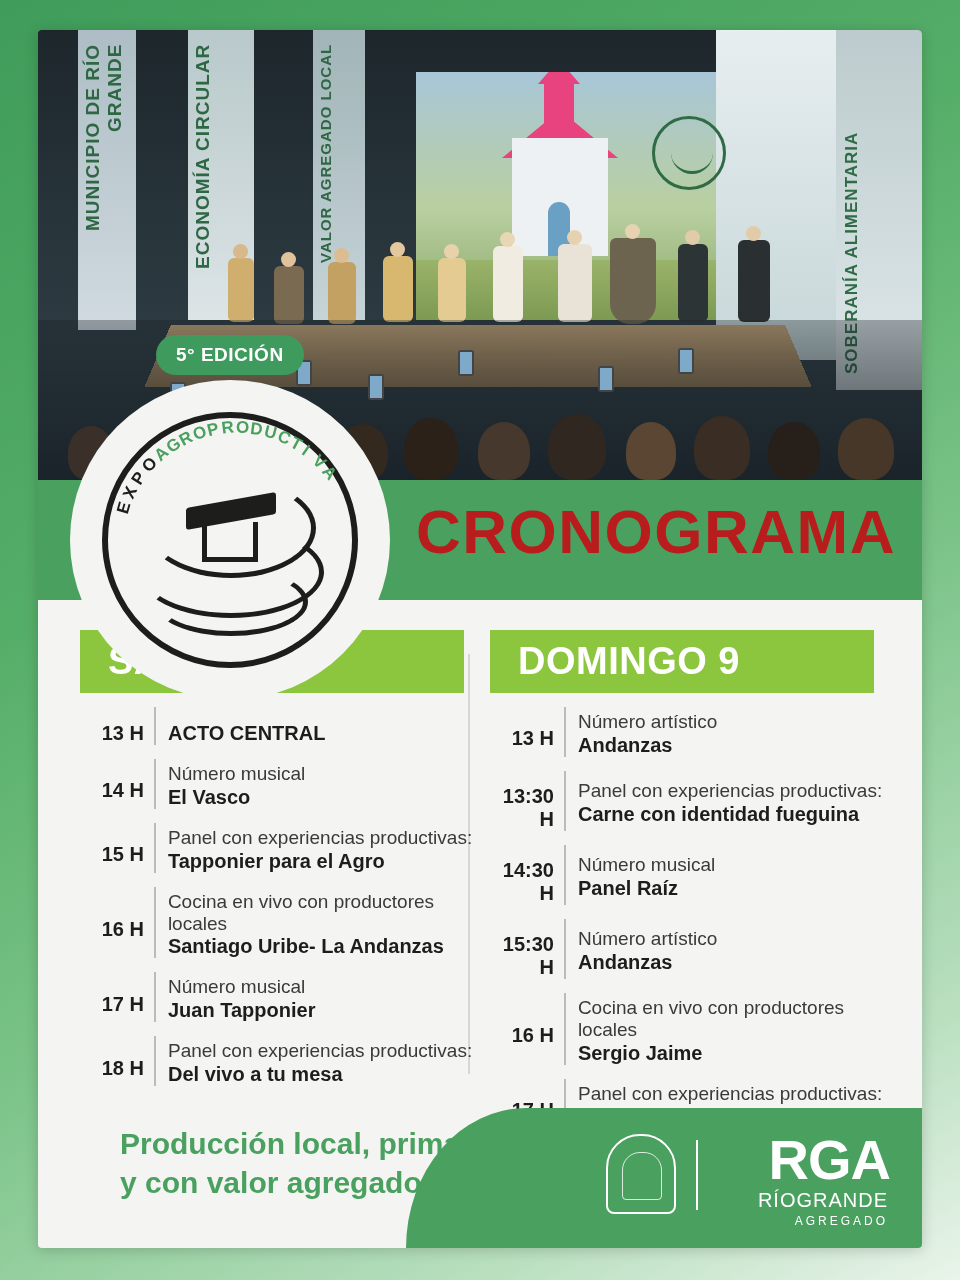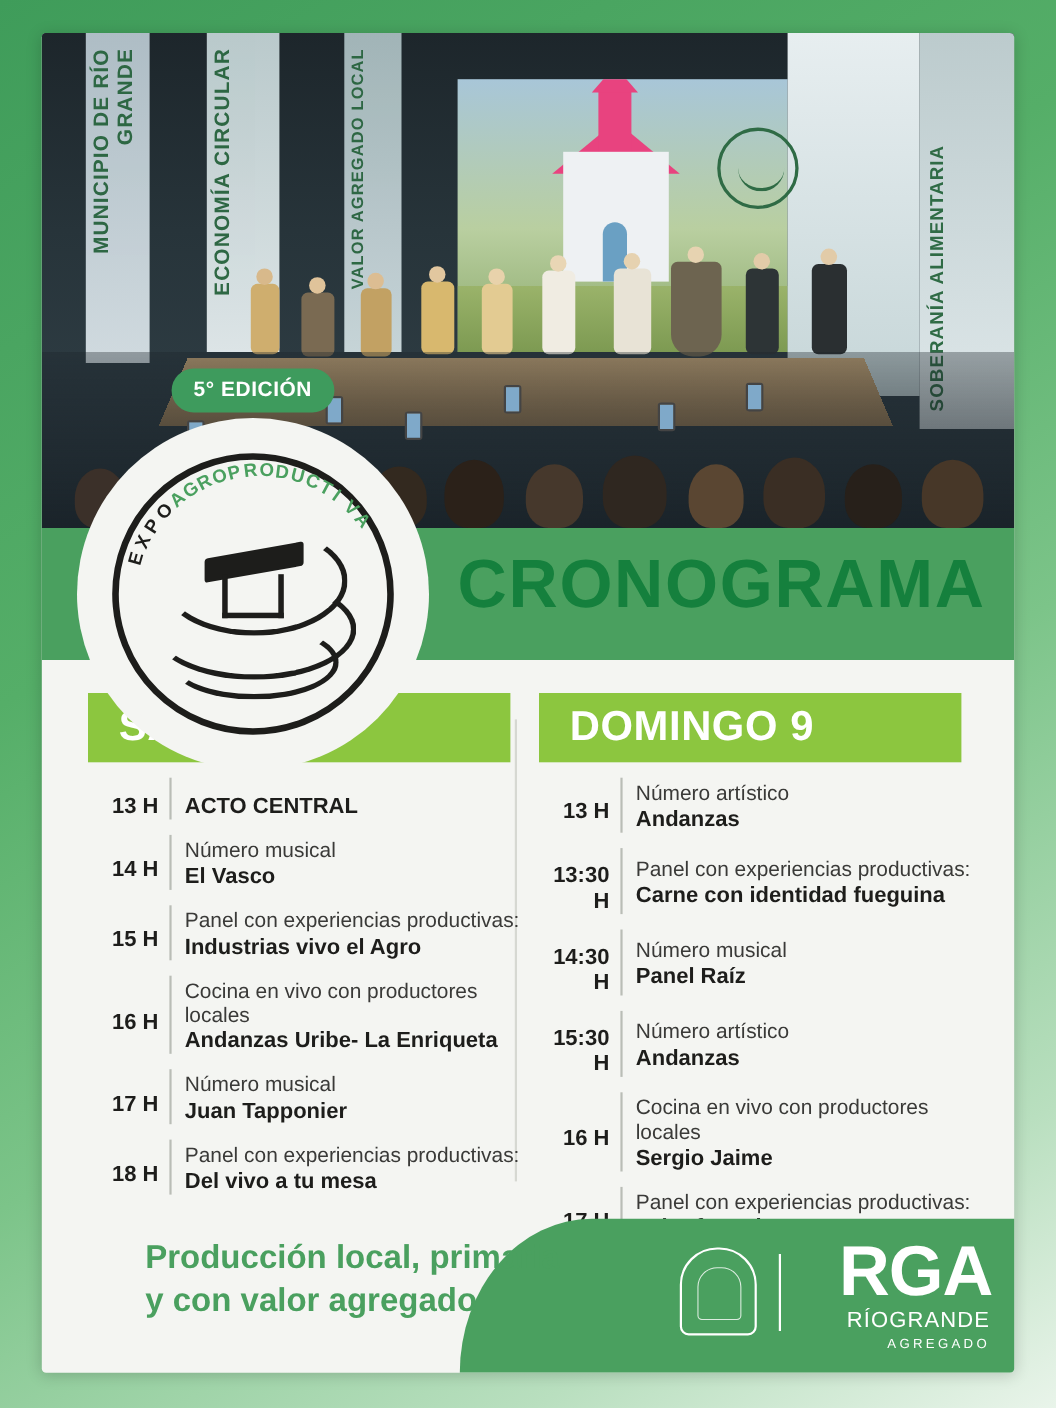--- a/index.html
+++ b/index.html
@@ -147,21 +147,21 @@
     z-index: 5;
   }
 
   
   .greenband {
     position:absolute; left:0; top:450px; width:884px; height:120px;
     background:#4aa05f;
   }
   .cronograma {
     position:absolute; right:26px; top:466px;
-    color:#15803d; font-size:62px; font-weight:bold; letter-spacing:1.5px;
+    color:#b91c1c; font-size:62px; font-weight:bold; letter-spacing:1.5px;
     z-index: 4;
   }
   
   .logo-circle {
     position:absolute; left:42px; top:360px;
     width:300px; height:300px; border-radius:50%;
     background:#f4f5f2;
     z-index: 6;
     box-shadow: 0 0 0 10px #f4f5f2;
   }
@@ -222,21 +222,21 @@
     padding-top:14px; padding-right:10px;
   }
   .bar { width:2px; background:#b9bdb6; align-self:stretch; margin-right:12px; }
   .texts { padding-top:4px; }
   .t1 { font-size:19px; color:#3a3a38; line-height:1.15; }
   .t2 { font-size:20px; color:#1d1d1b; font-weight:bold; line-height:1.2; }
   .single .t2 { padding-top:10px; }
 
   
   .footer {
-    position:absolute; left:16px; bottom:0; width:884px; height:140px;
+    position:absolute; left:4px; bottom:0; width:884px; height:140px;
   }
   .footer-green {
     position:absolute; right:0; bottom:0; width:520px; height:140px;
     background:#4aa05f;
     border-top-left-radius: 120px 140px;
   }
   .slogan {
     position:absolute; left:78px; bottom:46px;
     color:#4aa05f; font-size:30px; font-weight:bold; line-height:1.3;
   }
@@ -247,21 +247,21 @@
   }
   .shield:before{
     content:""; position:absolute; left:14px; top:16px; width:38px; height:46px;
     border:1px solid rgba(255,255,255,.8); border-radius:18px 18px 4px 4px;
   }
   .sep-line {
     position:absolute; right:228px; bottom:38px; width:2px; height:70px; background:#fff;
   }
   .rga {
     position:absolute; right:36px; bottom:56px;
-    color:#fff; font-size:64px; font-weight:bold; letter-spacing:-1px;
+    color:#fff; font-size:56px; font-weight:bold; letter-spacing:-1px;
   }
   .rga-sub {
     position:absolute; right:38px; bottom:36px;
     color:#fff; font-size:20px; letter-spacing:1px;
   }
   .rga-sub2 {
     position:absolute; right:38px; bottom:20px;
     color:#fff; font-size:12px; letter-spacing:3px;
   }
 </style>
@@ -416,30 +416,30 @@
             <div class="t1">Número musical</div>
             <div class="t2">El Vasco</div>
           </div>
         </div>
 
         <div class="item">
           <div class="time">15 H</div>
           <div class="bar"></div>
           <div class="texts">
             <div class="t1">Panel con experiencias productivas:</div>
-            <div class="t2">Industrias vivo el Agro</div>
+            <div class="t2">Tapponier para el Agro</div>
           </div>
         </div>
 
         <div class="item">
           <div class="time">16 H</div>
           <div class="bar"></div>
           <div class="texts">
             <div class="t1">Cocina en vivo con productores locales</div>
-            <div class="t2">Andanzas Uribe- La Enriqueta</div>
+            <div class="t2">Santiago Uribe- La Andanzas</div>
           </div>
         </div>
 
         <div class="item">
           <div class="time">17 H</div>
           <div class="bar"></div>
           <div class="texts">
             <div class="t1">Número musical</div>
             <div class="t2">Juan Tapponier</div>
           </div>

